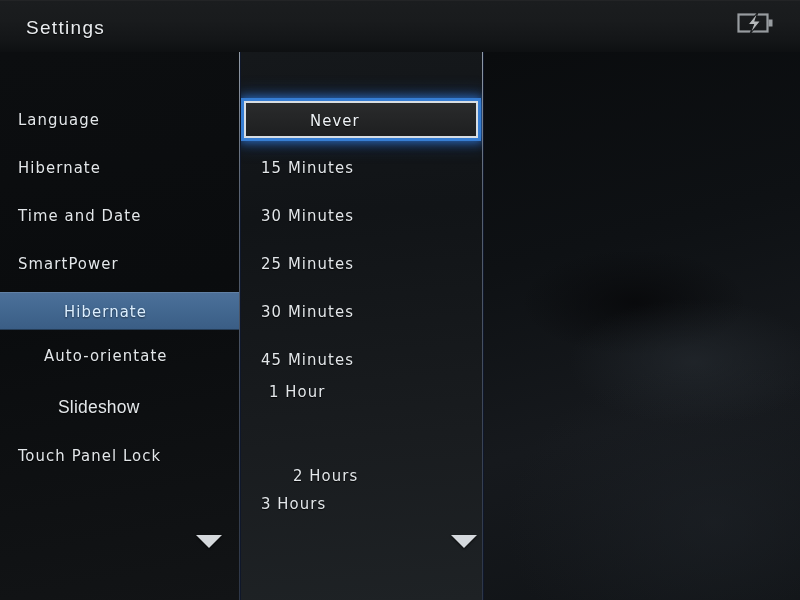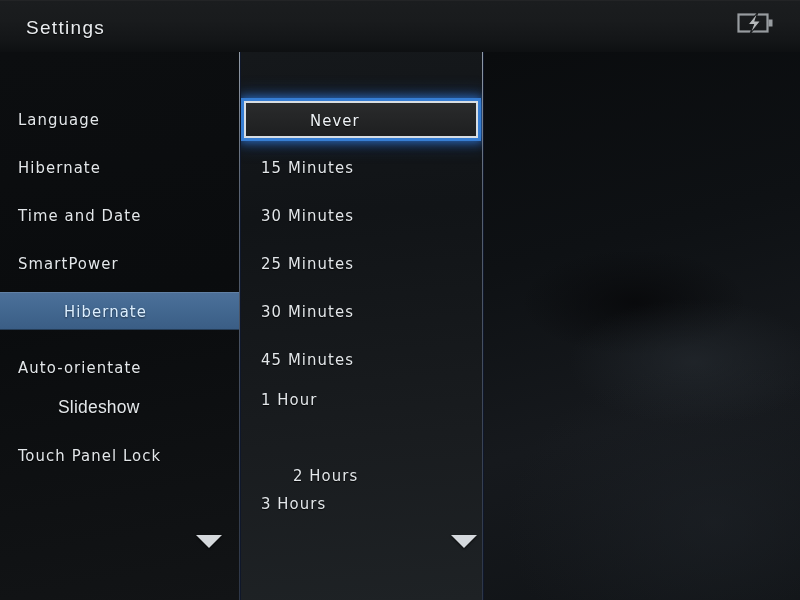--- a/index.html
+++ b/index.html
@@ -191,21 +191,21 @@
           </div>
           <div class="menu-item" style="top: 144px;">
             <span class="menu-label">Time and Date</span>
           </div>
           <div class="menu-item" style="top: 192px;">
             <span class="menu-label">SmartPower</span>
           </div>
           <div class="menu-item band-selected" style="top: 240px;">
             <span class="menu-label">Hibernate</span>
           </div>
-          <div class="menu-item" style="top: 296px;">
+          <div class="menu-item" style="top: 284px; padding-left: 26px;">
             <span class="menu-label">Auto-orientate</span>
           </div>
           <div class="menu-item alt-font" style="top: 336px; padding-left: 40px;">
             <span class="menu-label">Slideshow</span>
           </div>
           <div class="menu-item" style="top: 384px;">
             <span class="menu-label">Touch Panel Lock</span>
           </div>
         </div>
       <div class="scroll-arrow" id="arrow-left"></div>
@@ -224,21 +224,21 @@
           </div>
           <div class="menu-item" style="top: 192px;">
             <span class="menu-label">25 Minutes</span>
           </div>
           <div class="menu-item" style="top: 240px;">
             <span class="menu-label">30 Minutes</span>
           </div>
           <div class="menu-item" style="top: 288px;">
             <span class="menu-label">45 Minutes</span>
           </div>
-          <div class="menu-item" style="top: 328px;">
+          <div class="menu-item" style="top: 320px; padding-left: 8px;">
             <span class="menu-label">1 Hour</span>
           </div>
           <div class="menu-item" style="top: 404px; margin-left: 32px;">
             <span class="menu-label">2 Hours</span>
           </div>
           <div class="menu-item" style="top: 432px;">
             <span class="menu-label">3 Hours</span>
           </div>
         </div>
       <div class="scroll-arrow" id="arrow-mid"></div>

